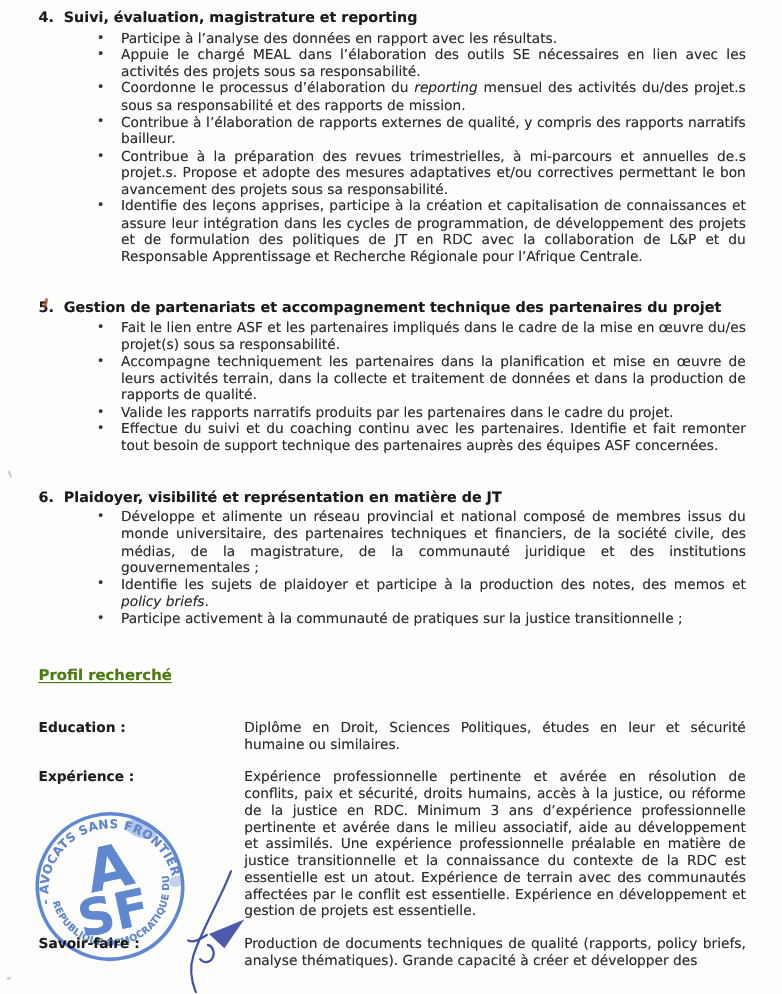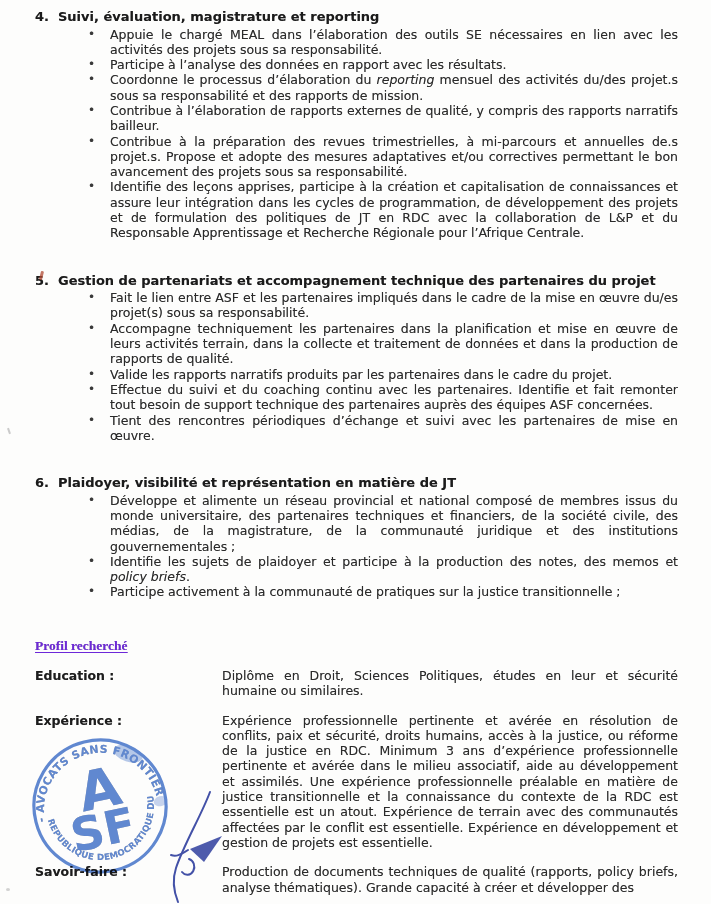--- a/index.html
+++ b/index.html
@@ -20,23 +20,23 @@
   .sec-num{flex:0 0 auto;}
   .intro{margin:12px 0 0 0;}
   ul.bullets{list-style:none;margin:2px 0 0 0;padding:0 0 0 75px;}
   ul.bullets li{position:relative;text-align:justify;}
   ul.bullets li::before{
     content:"\2022";position:absolute;left:-22px;top:0;
     color:#3a3a3a;font-size:12px;
   }
   em{font-style:italic;}
   .profil-heading{
-    margin:38px 0 0 0;display:inline-block;
-    color:#6d28d9;font-weight:bold;font-size:13.5px;
-    text-decoration:underline;text-underline-offset:2px;font-family:Liberation Serif, serif;
+    margin:38px 0 16px 0;display:inline-block;
+    color:#4d7c0f;font-weight:bold;font-size:13.5px;
+    text-decoration:underline;text-underline-offset:2px;
   }
   .profile-grid{
     display:grid;grid-template-columns:187px 1fr;
     margin-top:15px;row-gap:14px;
   }
   .profile-label{font-weight:bold;color:#1d1d1d;}
   .profile-text{text-align:justify;}
   .stamp-wrap{
     position:absolute;left:24px;top:730px;width:152px;height:152px;
     mix-blend-mode:multiply;pointer-events:none;
@@ -55,41 +55,40 @@
 
 <div class="page">
 
   
   <div class="section">
     <h3 class="section-heading">
       <span class="sec-num">4.</span>
       <span>Suivi, évaluation, magistrature et reporting</span>
     </h3>
     <ul class="bullets">
+      <li>Participe à l’analyse des données en rapport avec les résultats.</li>
       <li>Appuie le chargé MEAL dans l’élaboration des outils SE nécessaires en lien avec les activités des projets sous sa responsabilité.</li>
-      <li>Participe à l’analyse des données en rapport avec les résultats.</li>
       <li><span>Coordonne le processus d’élaboration du </span><em>reporting</em><span> mensuel des activités du/des projet.s sous sa responsabilité et des rapports de mission.</span></li>
       <li>Contribue à l’élaboration de rapports externes de qualité, y compris des rapports narratifs bailleur.</li>
       <li>Contribue à la préparation des revues trimestrielles, à mi-parcours et annuelles de.s projet.s. Propose et adopte des mesures adaptatives et/ou correctives permettant le bon avancement des projets sous sa responsabilité.</li>
       <li>Identifie des leçons apprises, participe à la création et capitalisation de connaissances et assure leur intégration dans les cycles de programmation, de développement des projets et de formulation des politiques de JT en RDC avec la collaboration de L&amp;P et du Responsable Apprentissage et Recherche Régionale pour l’Afrique Centrale.</li>
     </ul>
   </div>
 
   
   <div class="section">
     <h3 class="section-heading">
       <span class="sec-num">5.</span>
       <span>Gestion de partenariats et accompagnement technique des partenaires du projet</span>
     </h3>
     <ul class="bullets">
       <li>Fait le lien entre ASF et les partenaires impliqués dans le cadre de la mise en œuvre du/es projet(s) sous sa responsabilité.</li>
       <li>Accompagne techniquement les partenaires dans la planification et mise en œuvre de leurs activités terrain, dans la collecte et traitement de données et dans la production de rapports de qualité.</li>
       <li>Valide les rapports narratifs produits par les partenaires dans le cadre du projet.</li>
       <li>Effectue du suivi et du coaching continu avec les partenaires. Identifie et fait remonter tout besoin de support technique des partenaires auprès des équipes ASF concernées.</li>
-      <li>Tient des rencontres périodiques d’échange et suivi avec les partenaires de mise en œuvre.</li>
     </ul>
   </div>
 
   
   <div class="section">
     <h3 class="section-heading">
       <span class="sec-num">6.</span>
       <span>Plaidoyer, visibilité et représentation en matière de JT</span>
     </h3>
     <ul class="bullets">

